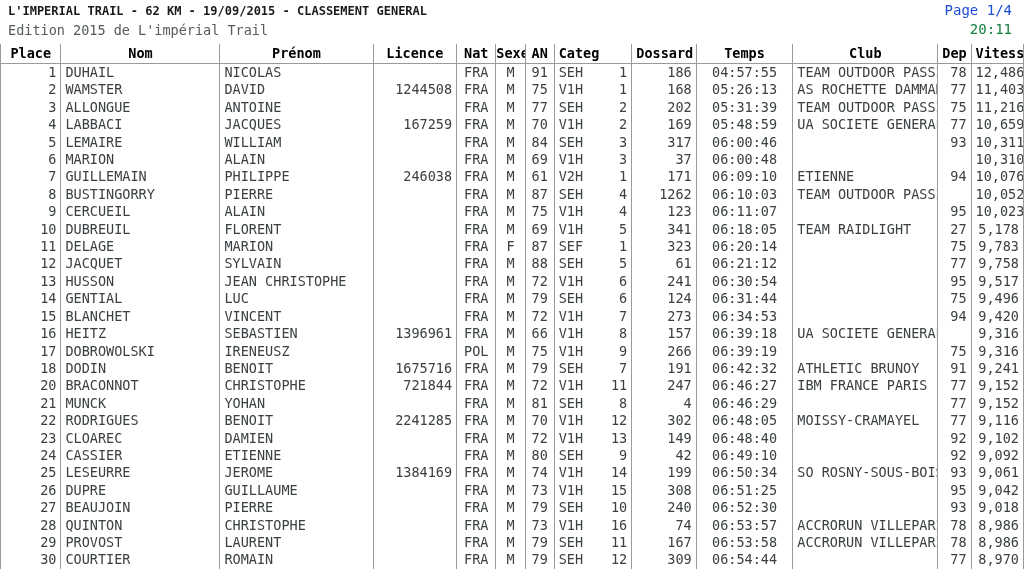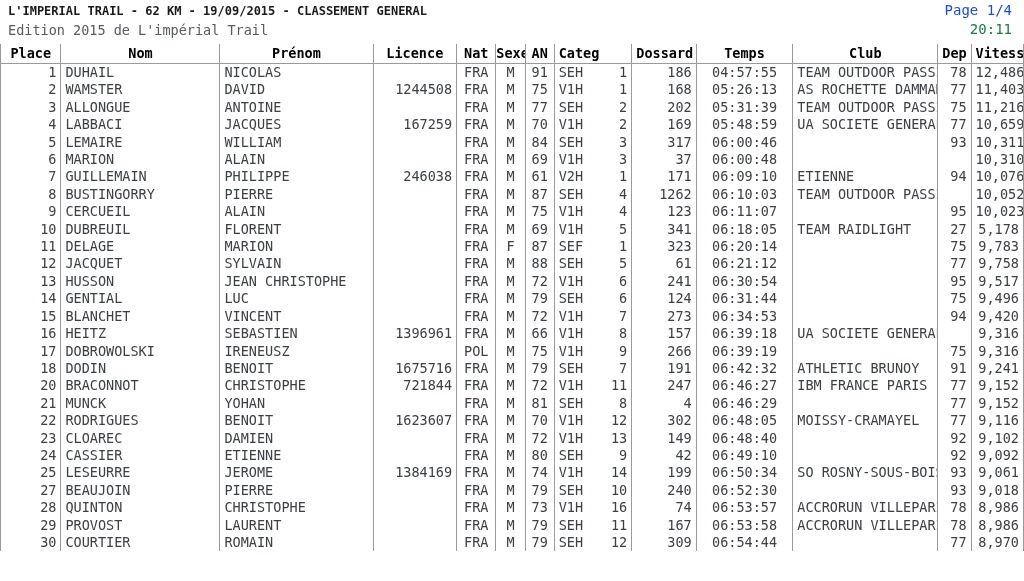--- a/index.html
+++ b/index.html
@@ -481,21 +481,21 @@
           <td class="c-dossard">4</td>
           <td class="c-temps">06:46:29</td>
           <td class="c-club"></td>
           <td class="c-dep">77</td>
           <td class="c-vitesse">9,152</td>
         </tr>
         <tr>
           <td class="c-place">22</td>
           <td class="c-nom">RODRIGUES</td>
           <td class="c-prenom">BENOIT</td>
-          <td class="c-licence">1623607</td>
+          <td class="c-licence">2241285</td>
           <td class="c-nat">FRA</td>
           <td class="c-sexe">M</td>
           <td class="c-an">70</td>
           <td class="c-categ">V1H</td>
           <td class="c-rang">12</td>
           <td class="c-dossard">302</td>
           <td class="c-temps">06:48:05</td>
           <td class="c-club">MOISSY-CRAMAYEL</td>
           <td class="c-dep">77</td>
           <td class="c-vitesse">9,116</td>
@@ -542,20 +542,36 @@
           <td class="c-an">74</td>
           <td class="c-categ">V1H</td>
           <td class="c-rang">14</td>
           <td class="c-dossard">199</td>
           <td class="c-temps">06:50:34</td>
           <td class="c-club">SO ROSNY-SOUS-BOIS</td>
           <td class="c-dep">93</td>
           <td class="c-vitesse">9,061</td>
         </tr>
         <tr>
+          <td class="c-place">26</td>
+          <td class="c-nom">DUPRE</td>
+          <td class="c-prenom">GUILLAUME</td>
+          <td class="c-licence"></td>
+          <td class="c-nat">FRA</td>
+          <td class="c-sexe">M</td>
+          <td class="c-an">73</td>
+          <td class="c-categ">V1H</td>
+          <td class="c-rang">15</td>
+          <td class="c-dossard">308</td>
+          <td class="c-temps">06:51:25</td>
+          <td class="c-club"></td>
+          <td class="c-dep">95</td>
+          <td class="c-vitesse">9,042</td>
+        </tr>
+        <tr>
           <td class="c-place">27</td>
           <td class="c-nom">BEAUJOIN</td>
           <td class="c-prenom">PIERRE</td>
           <td class="c-licence"></td>
           <td class="c-nat">FRA</td>
           <td class="c-sexe">M</td>
           <td class="c-an">79</td>
           <td class="c-categ">SEH</td>
           <td class="c-rang">10</td>
           <td class="c-dossard">240</td>

